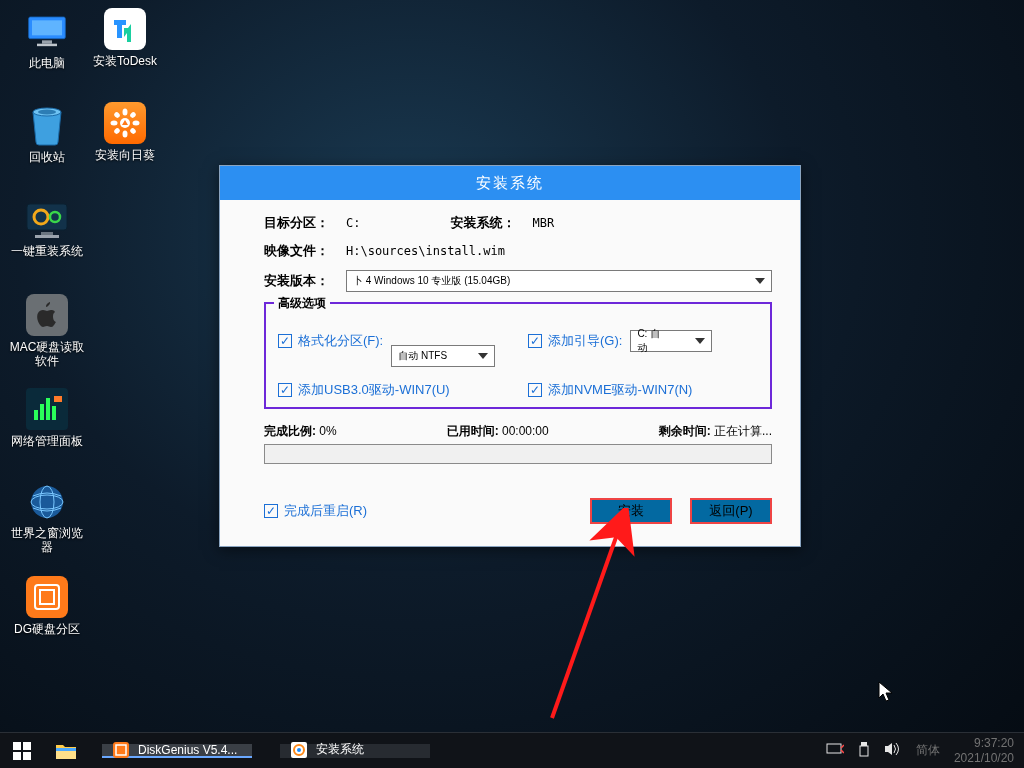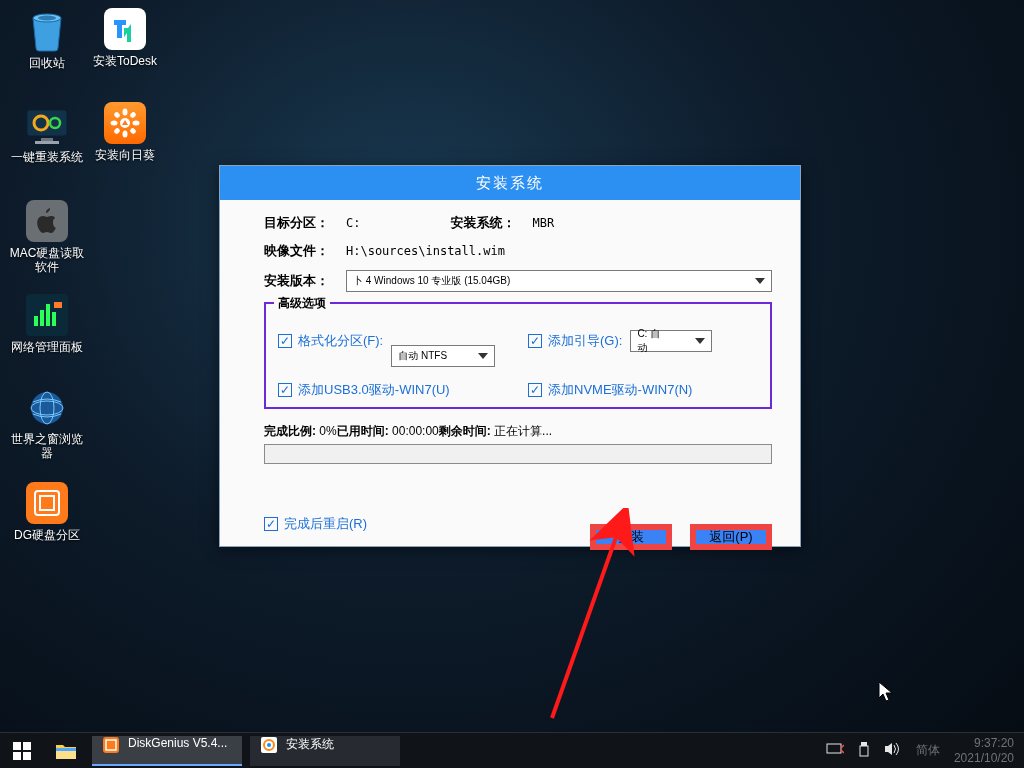--- a/index.html
+++ b/index.html
@@ -70,63 +70,74 @@
     position: absolute; top: -9px; left: 8px; background: #fafafa; padding: 0 4px;
     font-size: 12px; font-family: SimSun, monospace; font-weight: bold;
   }
   .fgrid { display: grid; grid-template-columns: 1fr 1fr; row-gap: 14px; column-gap: 20px; }
   .chk { display: flex; align-items: center; gap: 6px; color: #1b6fd6; font-size: 13px; cursor: pointer; }
   .chk .box {
     width: 14px; height: 14px; border: 1px solid #1b6fd6; display: flex; align-items: center; justify-content: center;
     color: #1b6fd6; font-size: 12px; line-height: 1;
   }
 
-  .progress-labels { display: flex; justify-content: flex-start; font-size: 12px; margin-top: 14px; font-family: SimSun, monospace; font-weight: bold; }
+  .progress-labels { display: flex; justify-content: space-between; font-size: 12px; margin-top: 14px; font-family: SimSun, monospace; font-weight: bold; }
   .progress-labels span b { font-weight: normal; }
   .progressbar { height: 20px; border: 1px solid #8a8a8a; background: #f0f0f0; margin-top: 4px; }
 
   .footer { display: flex; align-items: center; justify-content: space-between; margin-top: 34px; }
   .btns { display: flex; gap: 18px; }
   .btn {
-    width: 82px; height: 26px; border: 6px solid #ef4444; background: #3b82f6;
+    width: 82px; height: 26px; border: 2px solid #ef4444; background: #0369a1;
     display: flex; align-items: center; justify-content: center; font-size: 13px;
-    cursor: pointer; font-family: SimSun, monospace; margin-top: 26px;
+    cursor: pointer; font-family: SimSun, monospace;
   }
 
   
   .arrow {
     position: absolute; left: 532px; top: 508px; pointer-events: none;
   }
 
   
   .cursor { position: absolute; left: 878px; top: 681px; pointer-events:none; }
 
   
   .taskbar {
     position: absolute; left: 0; bottom: 0; width: 100%; height: 36px;
     background: #101318; display: flex; align-items: center;
     border-top: 1px solid #2a2f36;
   }
   .start { width: 44px; height: 100%; display:flex; align-items:center; justify-content:center; cursor:pointer; }
   .explorer-ico { width: 44px; height:100%; display:flex; align-items:center; justify-content:center; cursor:pointer; }
   .task {
-    height: 30px; margin: 0 4px; background: #3a3f46; display:flex; 
+    height: 14px; margin: 0 14px; background: #3a3f46; display:flex; align-items:center;
     padding: 0 10px; gap: 8px; font-size: 12px; color:#fff; cursor:pointer;
     border-bottom: 2px solid #6aa8ff; min-width: 150px;
   }
   .task.inactive { background: #272b31; border-bottom: 2px solid transparent; }
   .task .tico { width:18px; height:18px; display:flex; align-items:center; justify-content:center; }
   .tray { margin-left:auto; display:flex; align-items:center; gap:14px; padding-right:10px; font-size:12px; color:#737373; }
   .tray .t-item { cursor:pointer; }
   .clock { text-align:right; line-height:1.2; }
 </style>
 </head>
 <body>
 
 <div class="desktop">
+  <div class="dicon">
+    <div class="glyph pc">
+      <svg viewBox="0 0 48 40">
+          <rect x="2" y="2" width="44" height="26" rx="2" fill="#2a8cff" stroke="#1560b5"></rect>
+          <rect x="6" y="6" width="36" height="18" fill="#5fb4ff"></rect>
+          <rect x="18" y="30" width="12" height="4" fill="#9aa3ad"></rect>
+          <rect x="12" y="34" width="24" height="3" fill="#c0c6cc"></rect>
+        </svg>
+    </div>
+    <div class="lbl">此电脑</div>
+  </div>
   <div class="dicon">
     <div class="glyph bin">
       <svg viewBox="0 0 36 40">
           <path d="M4 6 h28 l-3 30 a3 3 0 0 1 -3 3 h-16 a3 3 0 0 1 -3 -3 z" fill="#3ea0e0" stroke="#1a6aa8"></path>
           <ellipse cx="18" cy="6" rx="14" ry="4" fill="#6ec2f2" stroke="#1a6aa8"></ellipse>
           <ellipse cx="18" cy="6" rx="9" ry="2.5" fill="#2c7db5"></ellipse>
         </svg>
     </div>
     <div class="lbl">回收站</div>
   </div>

